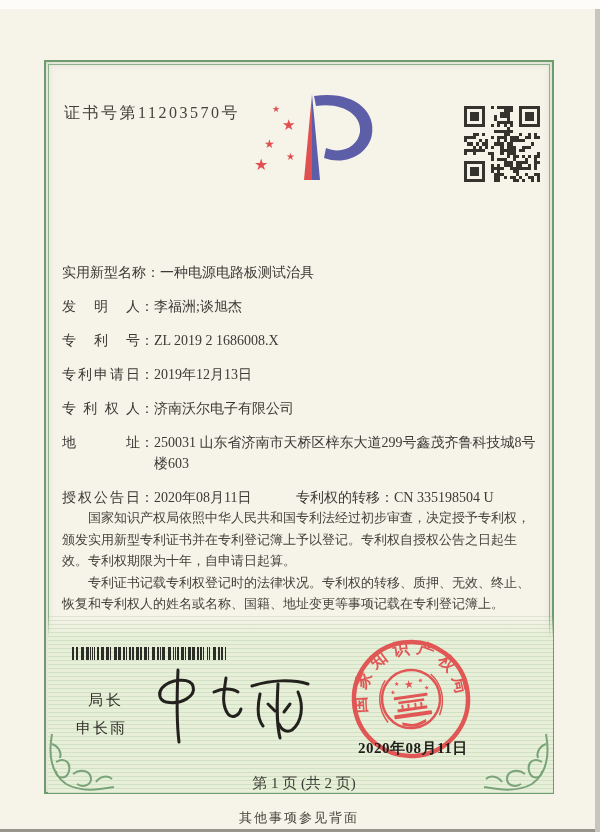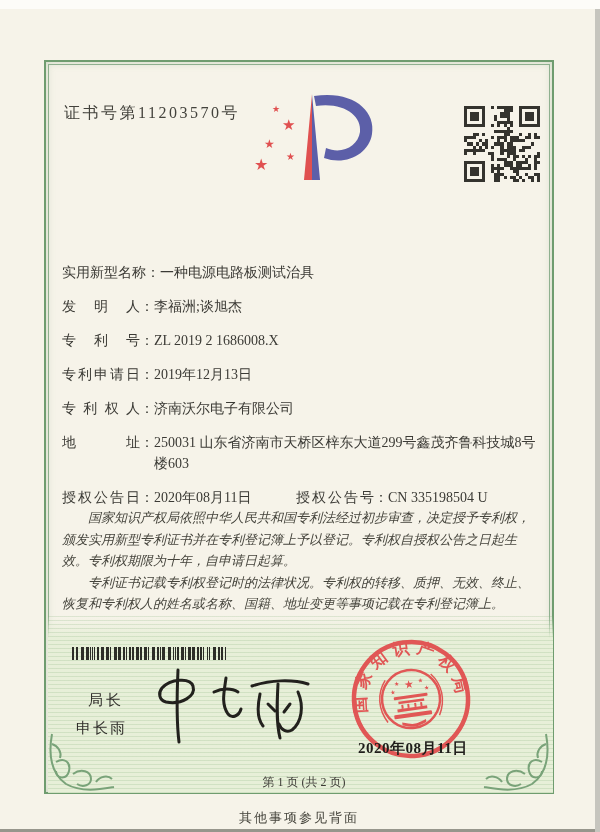--- a/index.html
+++ b/index.html
@@ -33,30 +33,30 @@
   .title{
     position:absolute;left:0;right:0;top:190px;margin:0;text-align:center;
     font-size:30px;font-weight:700;letter-spacing:6px;color:#2e2d29;
   }
   .fields{position:absolute;left:62px;top:262px;width:480px;font-size:14px;}
   .field-row{display:flex;margin-bottom:13px;line-height:21px;align-items:flex-start;}
   .field-label{flex:0 0 78px;text-align:justify;text-align-last:justify;white-space:nowrap;}
   .colon{flex:0 0 14px;}
   .field-value{flex:1;max-width:388px;}
   .grant-date-value{flex:0 0 142px;}
-  .paragraphs{position:absolute;left:62px;top:507px;width:479px;font-size:13px;line-height:21.5px;color:#45443c;font-style:italic;}
+  .paragraphs{position:absolute;left:62px;top:507px;width:479px;font-size:13px;line-height:21.5px;color:#45443c;}
   .paragraphs p{margin:0;text-indent:2em;}
   .barcode{position:absolute;left:72px;top:647px;width:158px;height:13px;white-space:nowrap;overflow:hidden;}
   .barcode i{display:inline-block;height:100%;background:#2d2d28;vertical-align:top;}
   .director-label{position:absolute;left:88px;top:691px;font-size:15px;letter-spacing:3px;color:#2f2e2a;}
   .director-name{position:absolute;left:76px;top:719px;font-size:15px;letter-spacing:2px;color:#2f2e2a;}
   .signature{position:absolute;left:148px;top:662px;width:180px;height:88px;}
   .seal{position:absolute;left:348px;top:636px;width:126px;height:126px;transform:rotate(-8deg);opacity:.92;}
   .seal-date{position:absolute;left:358px;top:739px;width:150px;font-size:15px;font-weight:700;letter-spacing:.5px;color:#1f1e1b;}
-  .footer-page{position:absolute;left:44px;width:520px;top:774px;text-align:center;font-size:12px;color:#3c3b35;}
+  .footer-page{position:absolute;left:44px;width:520px;top:774px;text-align:center;font-size:15px;color:#3c3b35;}
   .back-note{position:absolute;left:44px;width:510px;top:809px;text-align:center;font-size:13px;color:#45443c;letter-spacing:2px;}
   .flourish{position:absolute;width:72px;height:62px;}
   .flourish.bl{left:46px;top:730px;}
   .flourish.br{right:48px;top:730px;transform:scaleX(-1);}
 </style>
 </head>
 <body>
 
 <div class="page">
 
@@ -307,21 +307,21 @@
     </div>
     <div class="field-row">
       <span class="field-label">地址</span>
         <span class="colon">：</span>
       <span class="field-value">250031 山东省济南市天桥区梓东大道299号鑫茂齐鲁科技城8号楼603</span>
     </div>
     <div class="field-row">
       <span class="field-label">授权公告日</span>
         <span class="colon">：</span>
       <span class="field-value grant-date-value">2020年08月11日</span>
-      <span class="field-label">授权公告号</span>
+      <span class="field-label">专利权的转移</span>
         <span class="colon">：</span>
       <span class="field-value">CN 335198504 U</span>
     </div>
   </div>
 
   <div class="paragraphs">
     <p>国家知识产权局依照中华人民共和国专利法经过初步审查，决定授予专利权，颁发实用新型专利证书并在专利登记簿上予以登记。专利权自授权公告之日起生效。专利权期限为十年，自申请日起算。</p>
     <p>专利证书记载专利权登记时的法律状况。专利权的转移、质押、无效、终止、恢复和专利权人的姓名或名称、国籍、地址变更等事项记载在专利登记簿上。</p>
   </div>
 

